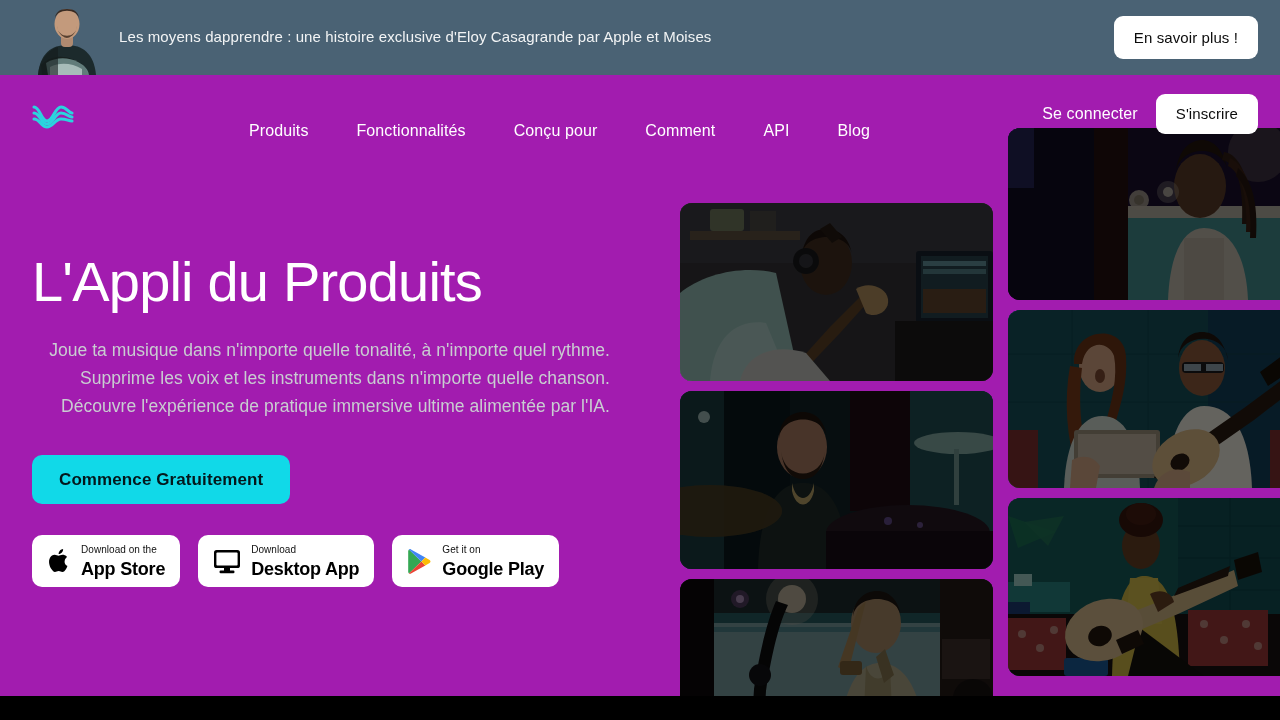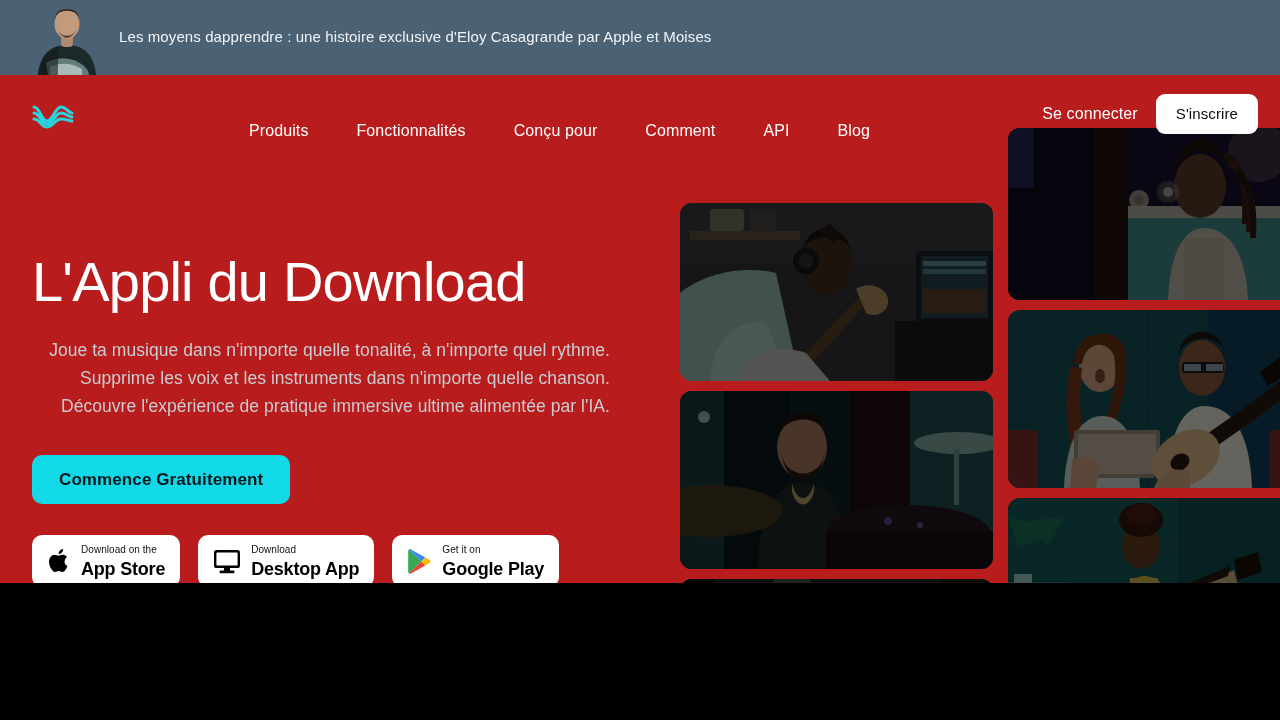--- a/index.html
+++ b/index.html
@@ -9,22 +9,22 @@
     height: 720px;
     overflow: hidden;
     background: #000000;
     font-family: "Liberation Sans", sans-serif;
     -webkit-font-smoothing: antialiased;
   }
 
   .page {
     position: relative;
     width: 1280px;
-    height: 583px;
-    background: #b91c1c;
+    height: 696px;
+    background: #a21caf;
     overflow: hidden;
   }
 
   
   .promo-banner {
     position: absolute;
     top: 0; left: 0;
     width: 1280px;
     height: 75px;
     background: #4a6274;
@@ -274,20 +274,21 @@
 
           <path d="M13 66 C22 57 34 56 44 60 C52 63 58 67 60 76 L14 76 Z" fill="#17201f"></path>
           <path d="M18 64 C28 58 40 58 50 63 C56 66 60 70 61 76 L20 76 Z" fill="#9fc9c4" opacity="0.55"></path>
           <path d="M22 68 C32 63 44 64 54 70 L54 76 L22 76 Z" fill="#d6e7e3" opacity="0.6"></path>
 
           <path d="M10 76 C11 60 22 50 30 48 L30 76 Z" fill="#141d1d" opacity="0.6"></path>
         </g>
       </svg>
     </div>
     <div class="promo-text">Les moyens dapprendre : une histoire exclusive d'Eloy Casagrande par Apple et Moises</div>
+    <button class="promo-cta">En savoir plus !</button>
   </div>
 
   <div class="navbar">
 
     <div class="nav-logo">
       <svg viewBox="0 0 42 34" width="42" height="34" aria-hidden="true">
         <g fill="none" stroke="#2ad4de" stroke-width="3.1" stroke-linecap="round">
           <path d="M2 10 C8 10 9 24 15 24 C21 24 23 10 29 10 C35 10 36 16 40 16"></path>
           <path d="M2 16 C8 16 9 27 15 27 C21 27 23 16 29 16 C35 16 36 20 40 20"></path>
           <path d="M2 22 C8 22 9 30 15 30 C21 30 23 22 29 22 C35 22 36 24 40 24"></path>
@@ -506,21 +507,21 @@
         <path d="M108 142 L130 132 L136 146 L114 156Z" fill="#241710"></path>
         <path d="M226 62 L250 54 L254 74 L230 82Z" fill="#1a120b"></path>
         <path d="M142 96 C152 90 164 94 166 104 L150 114 Z" fill="#6b4328"></path>
         <rect width="290" height="178" fill="#000" opacity="0.38"></rect>
       </svg>
       <div class="tile-shade"></div>
     </div>
   </div>
 
   <div class="hero-left">
-    <h1 class="hero-title">L'Appli du Download</h1>
+    <h1 class="hero-title">L'Appli du Produits</h1>
     <p class="hero-sub">Joue ta musique dans n'importe quelle tonalité, à n'importe quel rythme. Supprime les voix et les instruments dans n'importe quelle chanson. Découvre l'expérience de pratique immersive ultime alimentée par l'IA.</p>
 
     <button class="hero-cta">Commence Gratuitement</button>
 
     <div class="store-row">
 
       <button class="store-btn">
         <span class="store-ico">
           <svg width="24" height="28" viewBox="0 0 24 28" aria-hidden="true">
             <path d="M17.6 14.6c0-3 2.4-4.4 2.5-4.5-1.4-2-3.5-2.3-4.2-2.3-1.8-.2-3.5 1-4.4 1-.9 0-2.3-1-3.8-1-1.9 0-3.7 1.1-4.7 2.9-2 3.5-.5 8.6 1.4 11.4 1 1.4 2.1 2.9 3.6 2.9 1.4-.1 2-.9 3.7-.9s2.2.9 3.7.9c1.5 0 2.5-1.4 3.5-2.8 1.1-1.6 1.5-3.1 1.5-3.2-.1 0-3-1.2-2.8-4.4z" fill="#000"></path>

